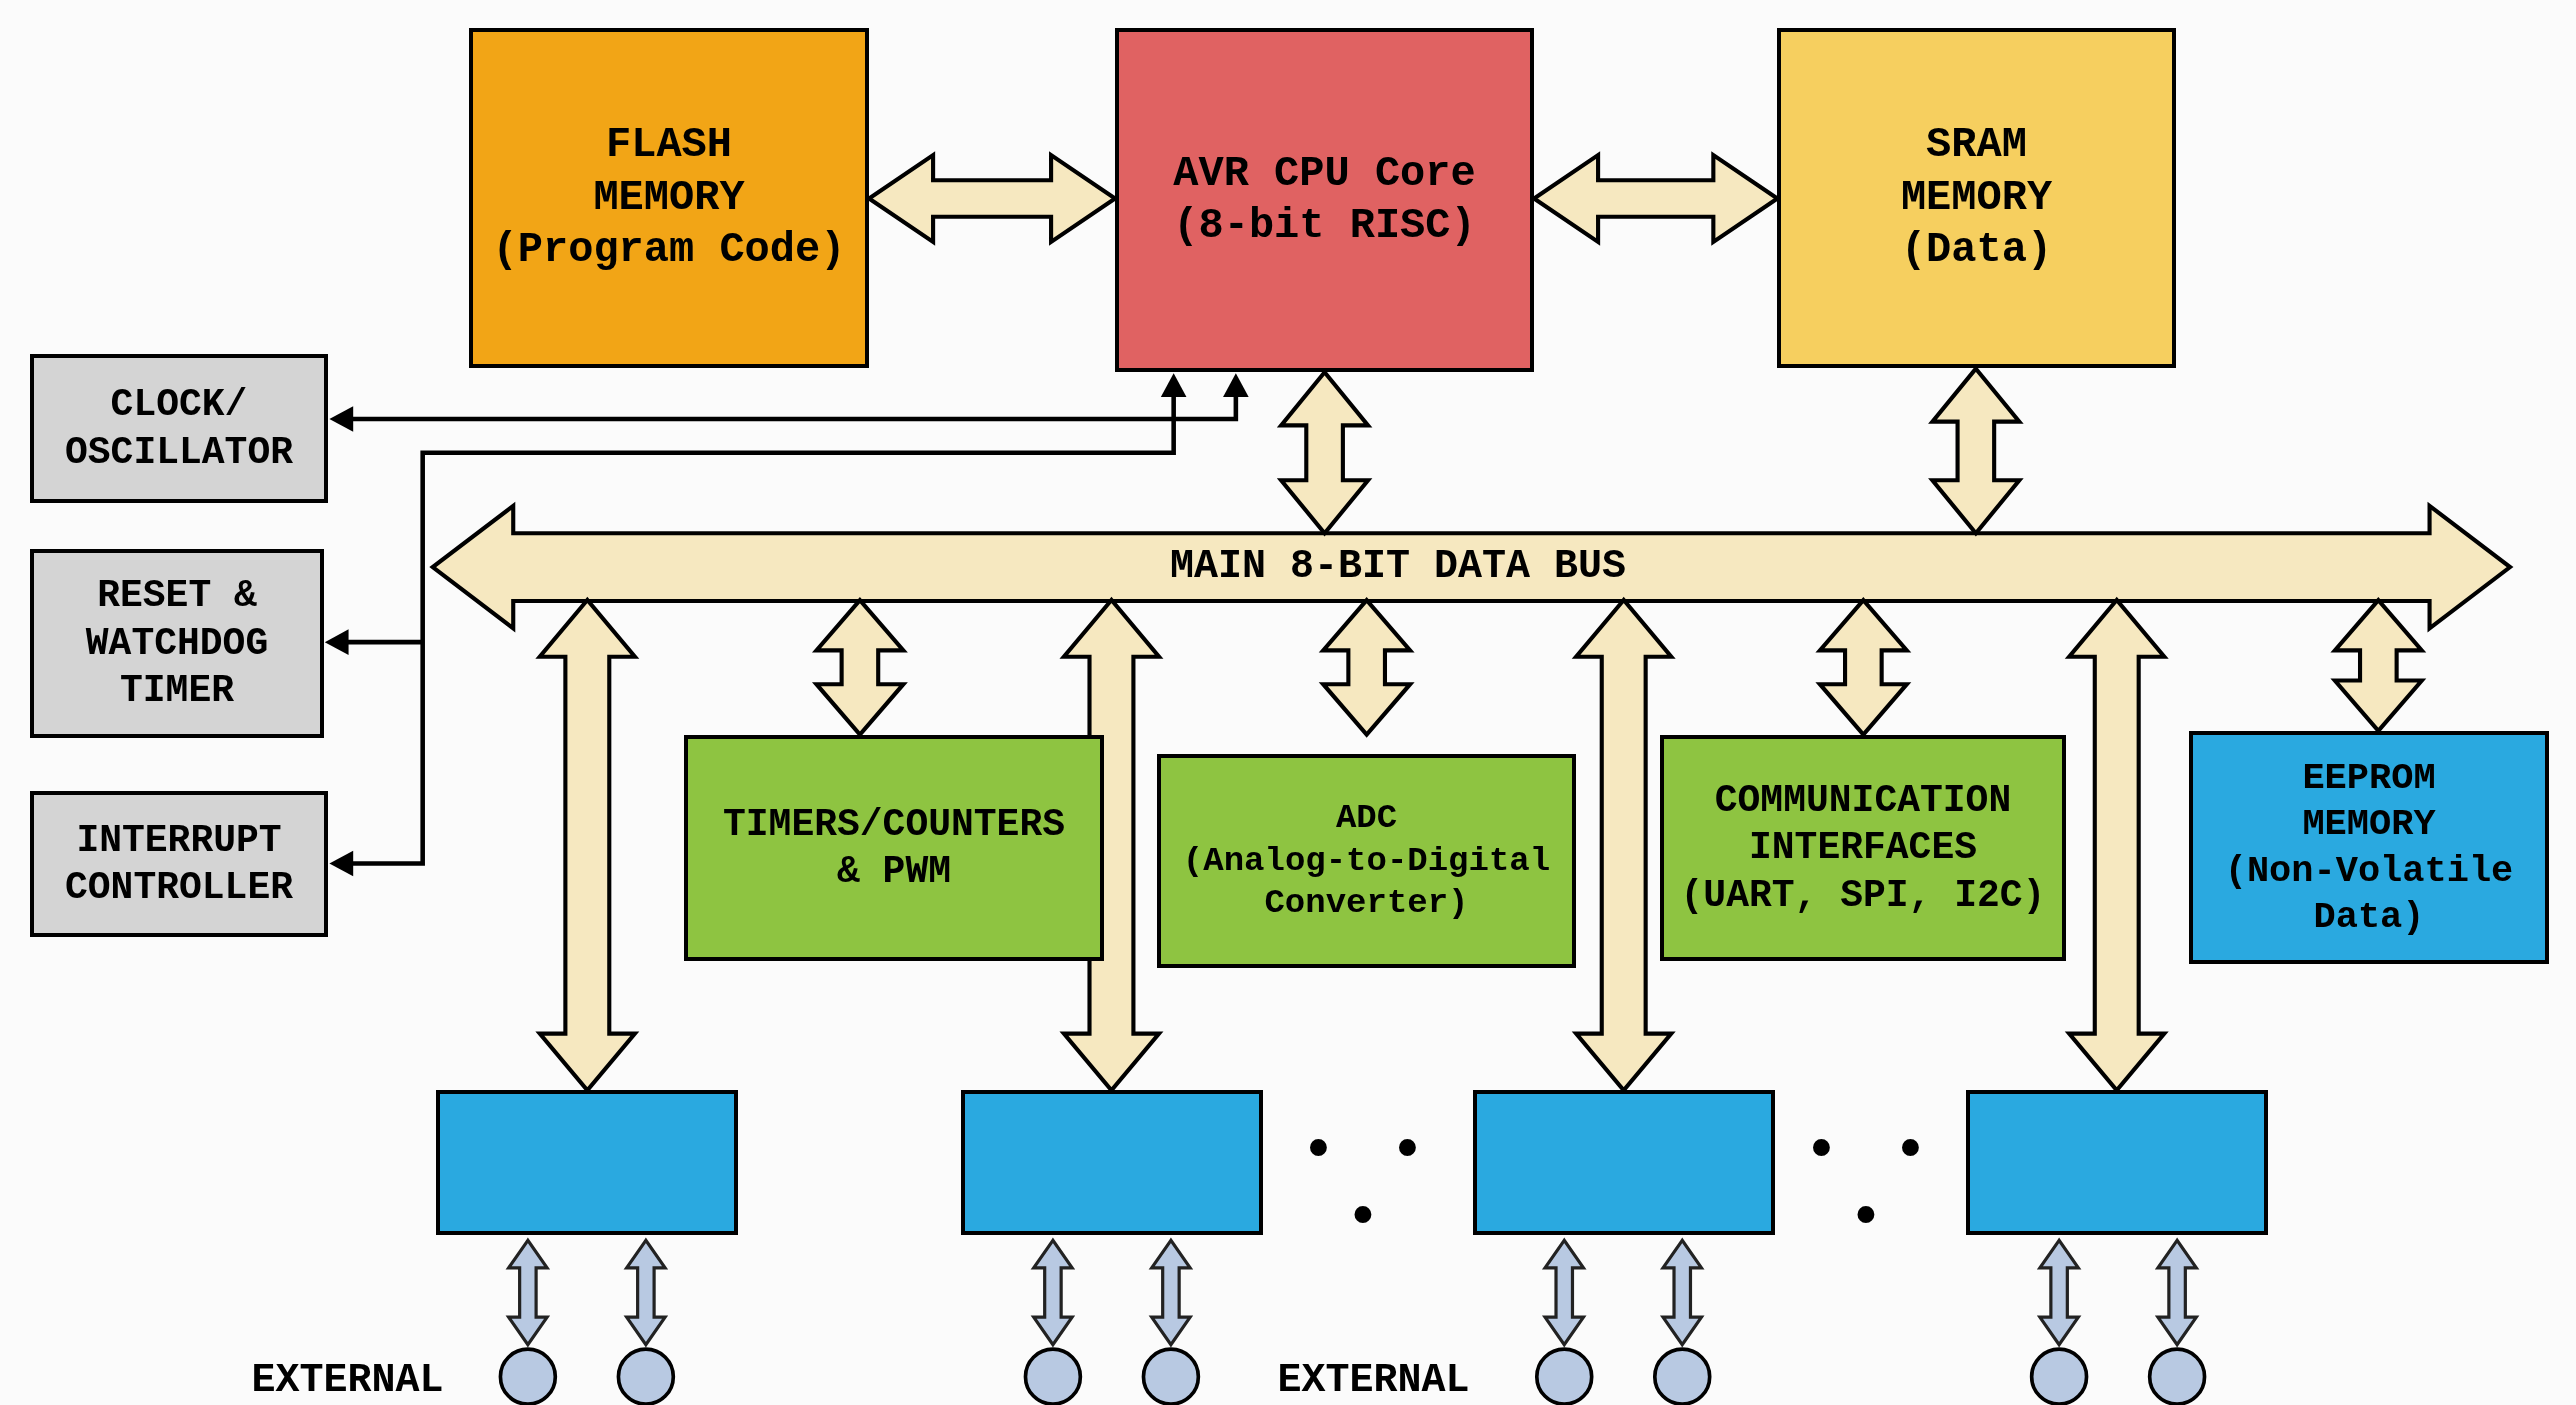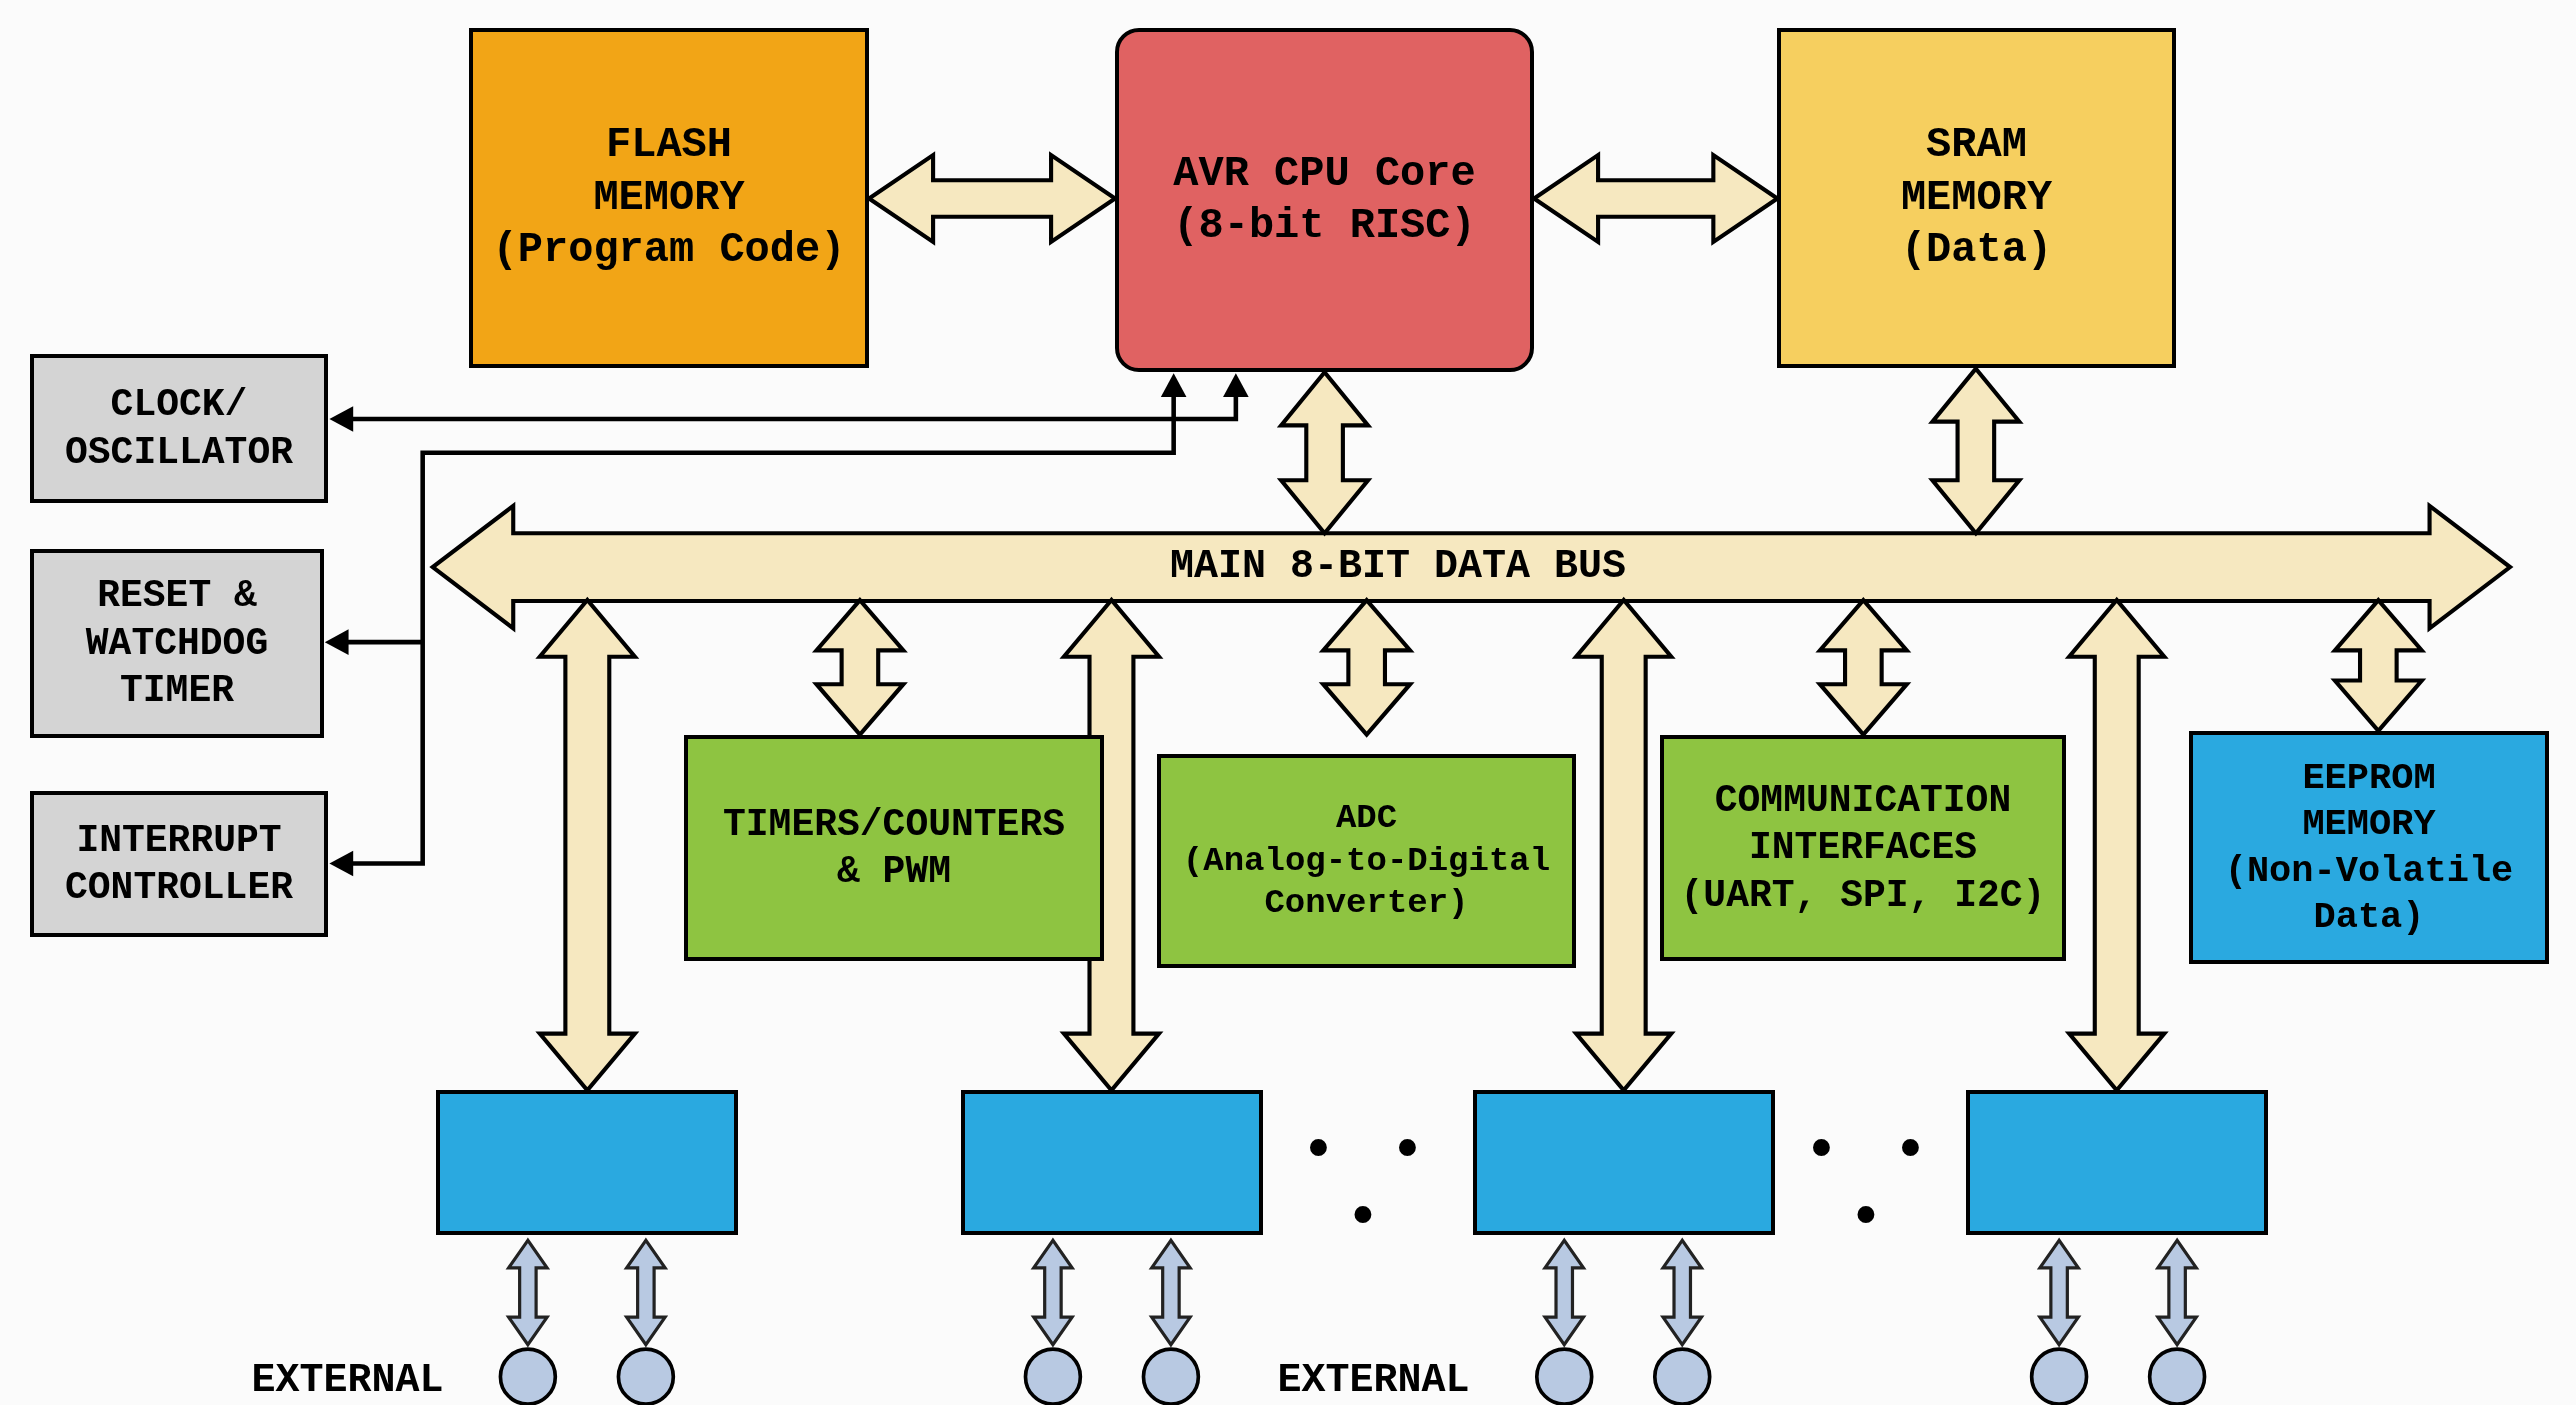--- a/index.html
+++ b/index.html
@@ -12,21 +12,21 @@
   .pin-arrow{fill:var(--pin);stroke:#222;stroke-width:3.5;}
   .pin-circle{fill:var(--pin);stroke:#000;stroke-width:4;}
   .ctl-line{fill:none;stroke:#000;stroke-width:5;}
   .ctl-head{fill:#000;stroke:none;}
   .box{
     position:absolute;display:flex;align-items:center;justify-content:center;
     text-align:center;white-space:pre-line;font-weight:bold;line-height:1.25;
     border:4.6px solid #000;box-sizing:border-box;
   }
   .flash{left:469px;top:28px;width:400px;height:340px;background:var(--flash);font-size:42px;}
-  .cpu{left:1115px;top:28px;width:419px;height:344px;background:var(--cpu);font-size:42px;border-radius:24px;}
+  .cpu{left:1115px;top:28px;width:419px;height:344px;background:var(--cpu);font-size:42px;}
   .sram{left:1777px;top:28px;width:399px;height:340px;background:var(--sram);font-size:42px;}
   .clock{left:30px;top:354px;width:298px;height:149px;background:var(--gray);font-size:38px;}
   .reset{left:30px;top:549px;width:294px;height:189px;background:var(--gray);font-size:38px;}
   .interrupt{left:30px;top:791px;width:298px;height:146px;background:var(--gray);font-size:38px;}
   .timers{left:684px;top:735px;width:420px;height:226px;background:var(--green);font-size:38px;}
   .adc{left:1157px;top:735px;width:419px;height:214px;background:var(--green);font-size:34px;margin-top:19px;}
   .comm{left:1660px;top:735px;width:406px;height:226px;background:var(--green);font-size:38px;}
   .eeprom{left:2189px;top:731px;width:360px;height:233px;background:var(--blue);font-size:37px;}
   .gpio{top:1090px;width:302px;height:145px;background:var(--blue);}
   .gpio1{left:436px;} .gpio2{left:961px;} .gpio3{left:1473px;} .gpio4{left:1966px;}

